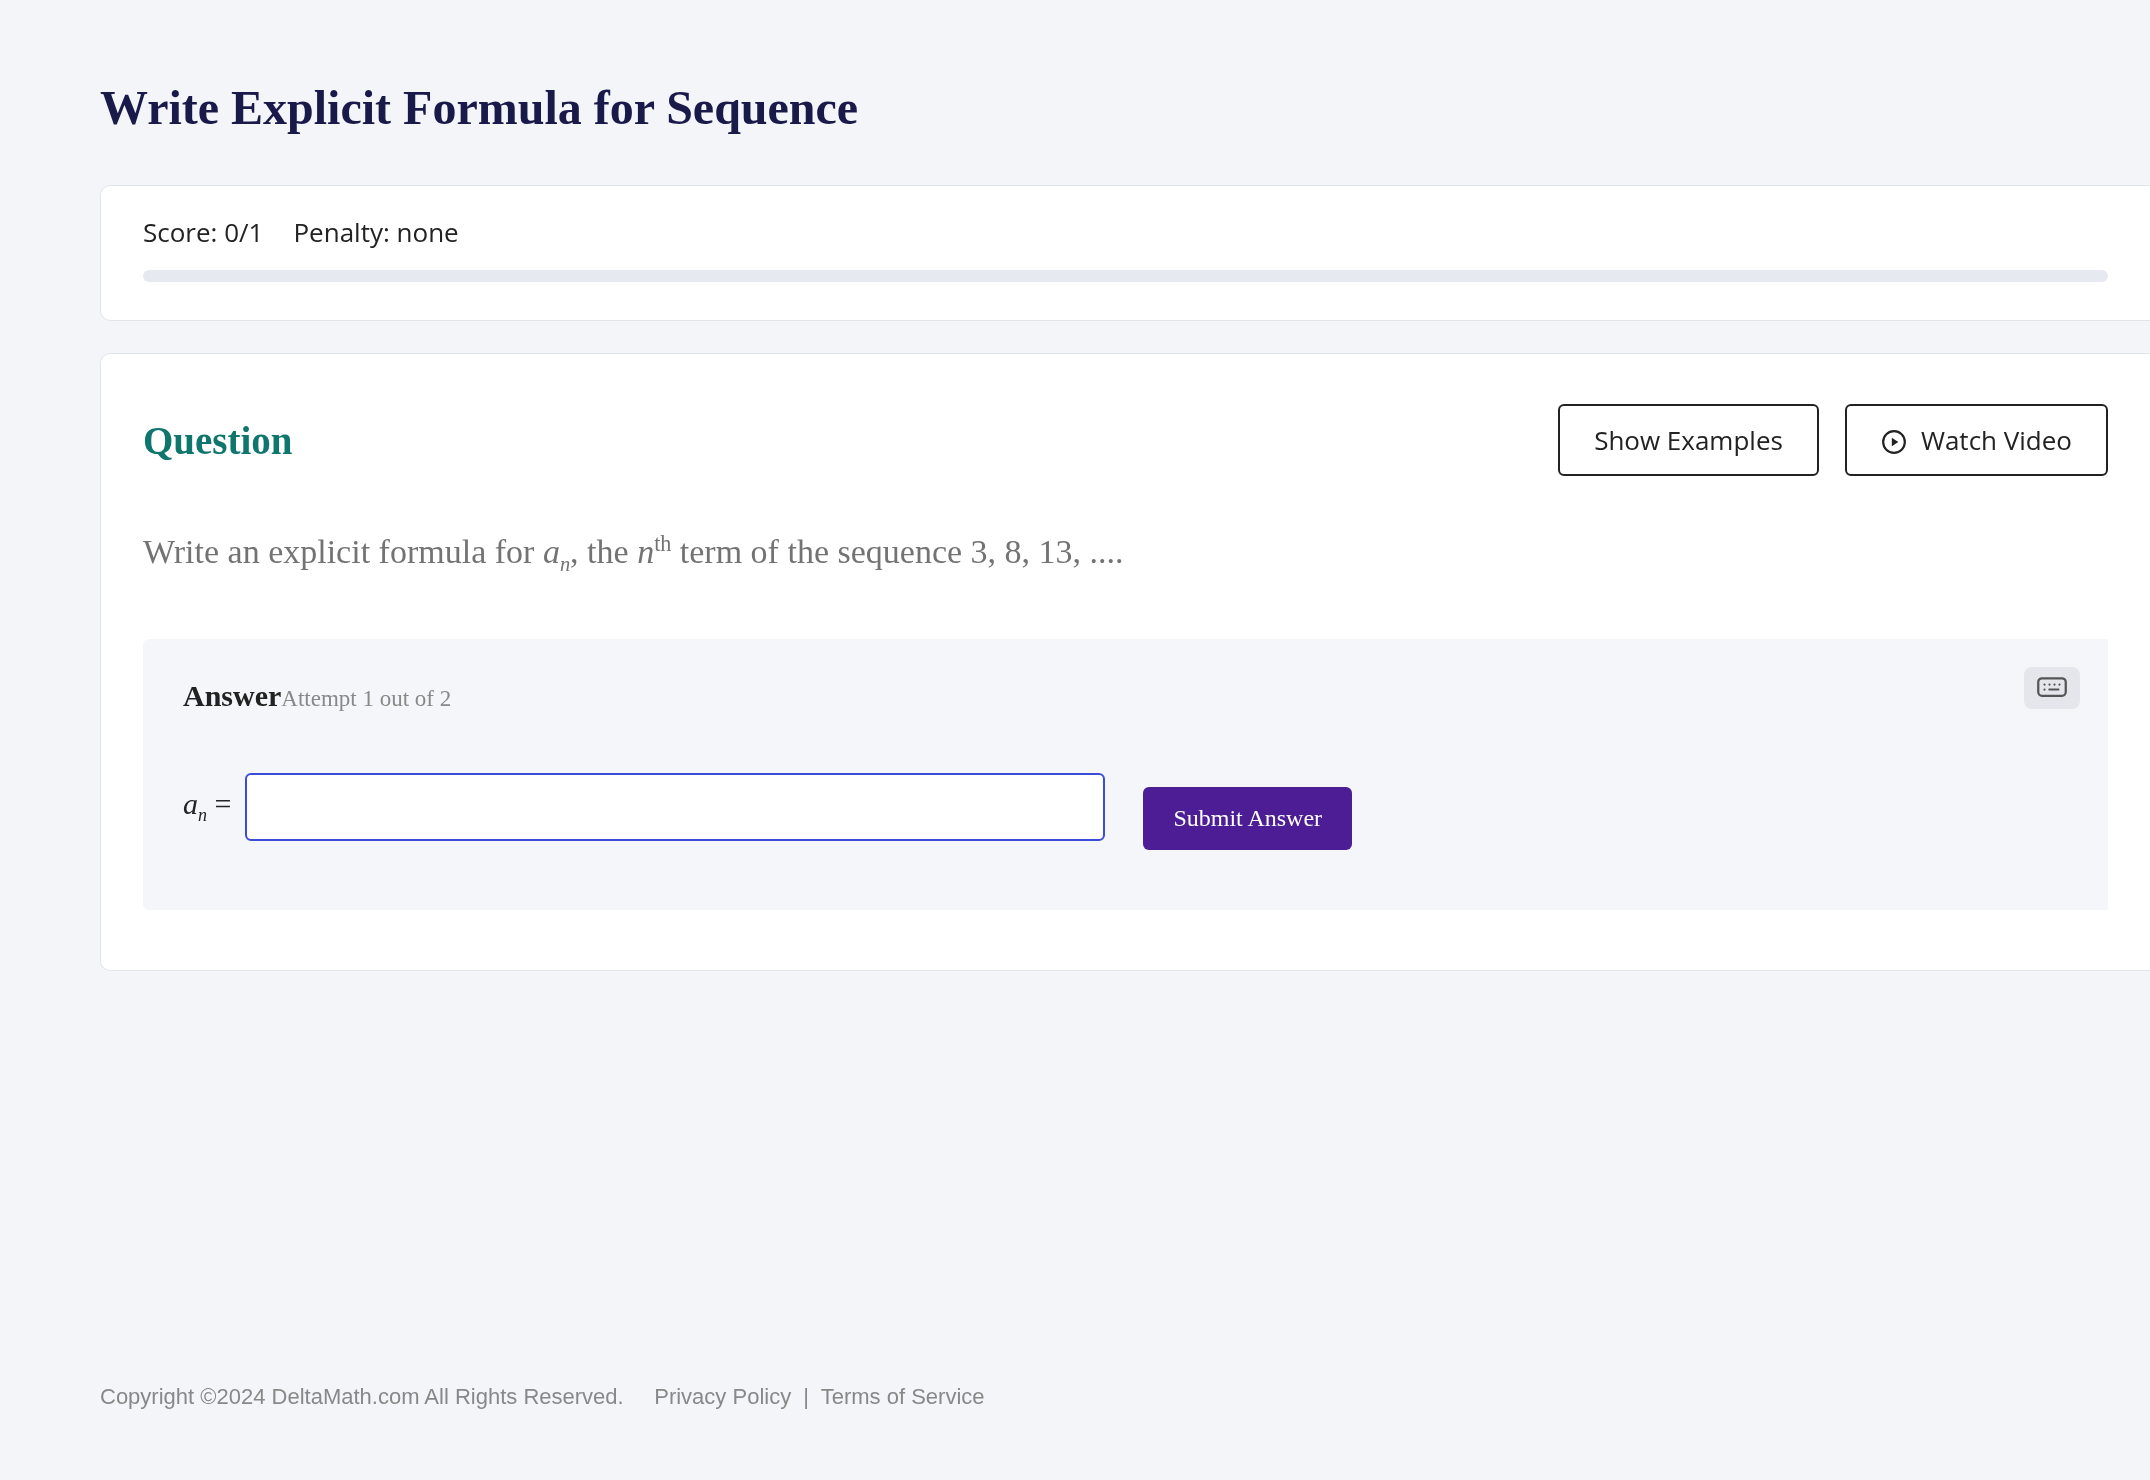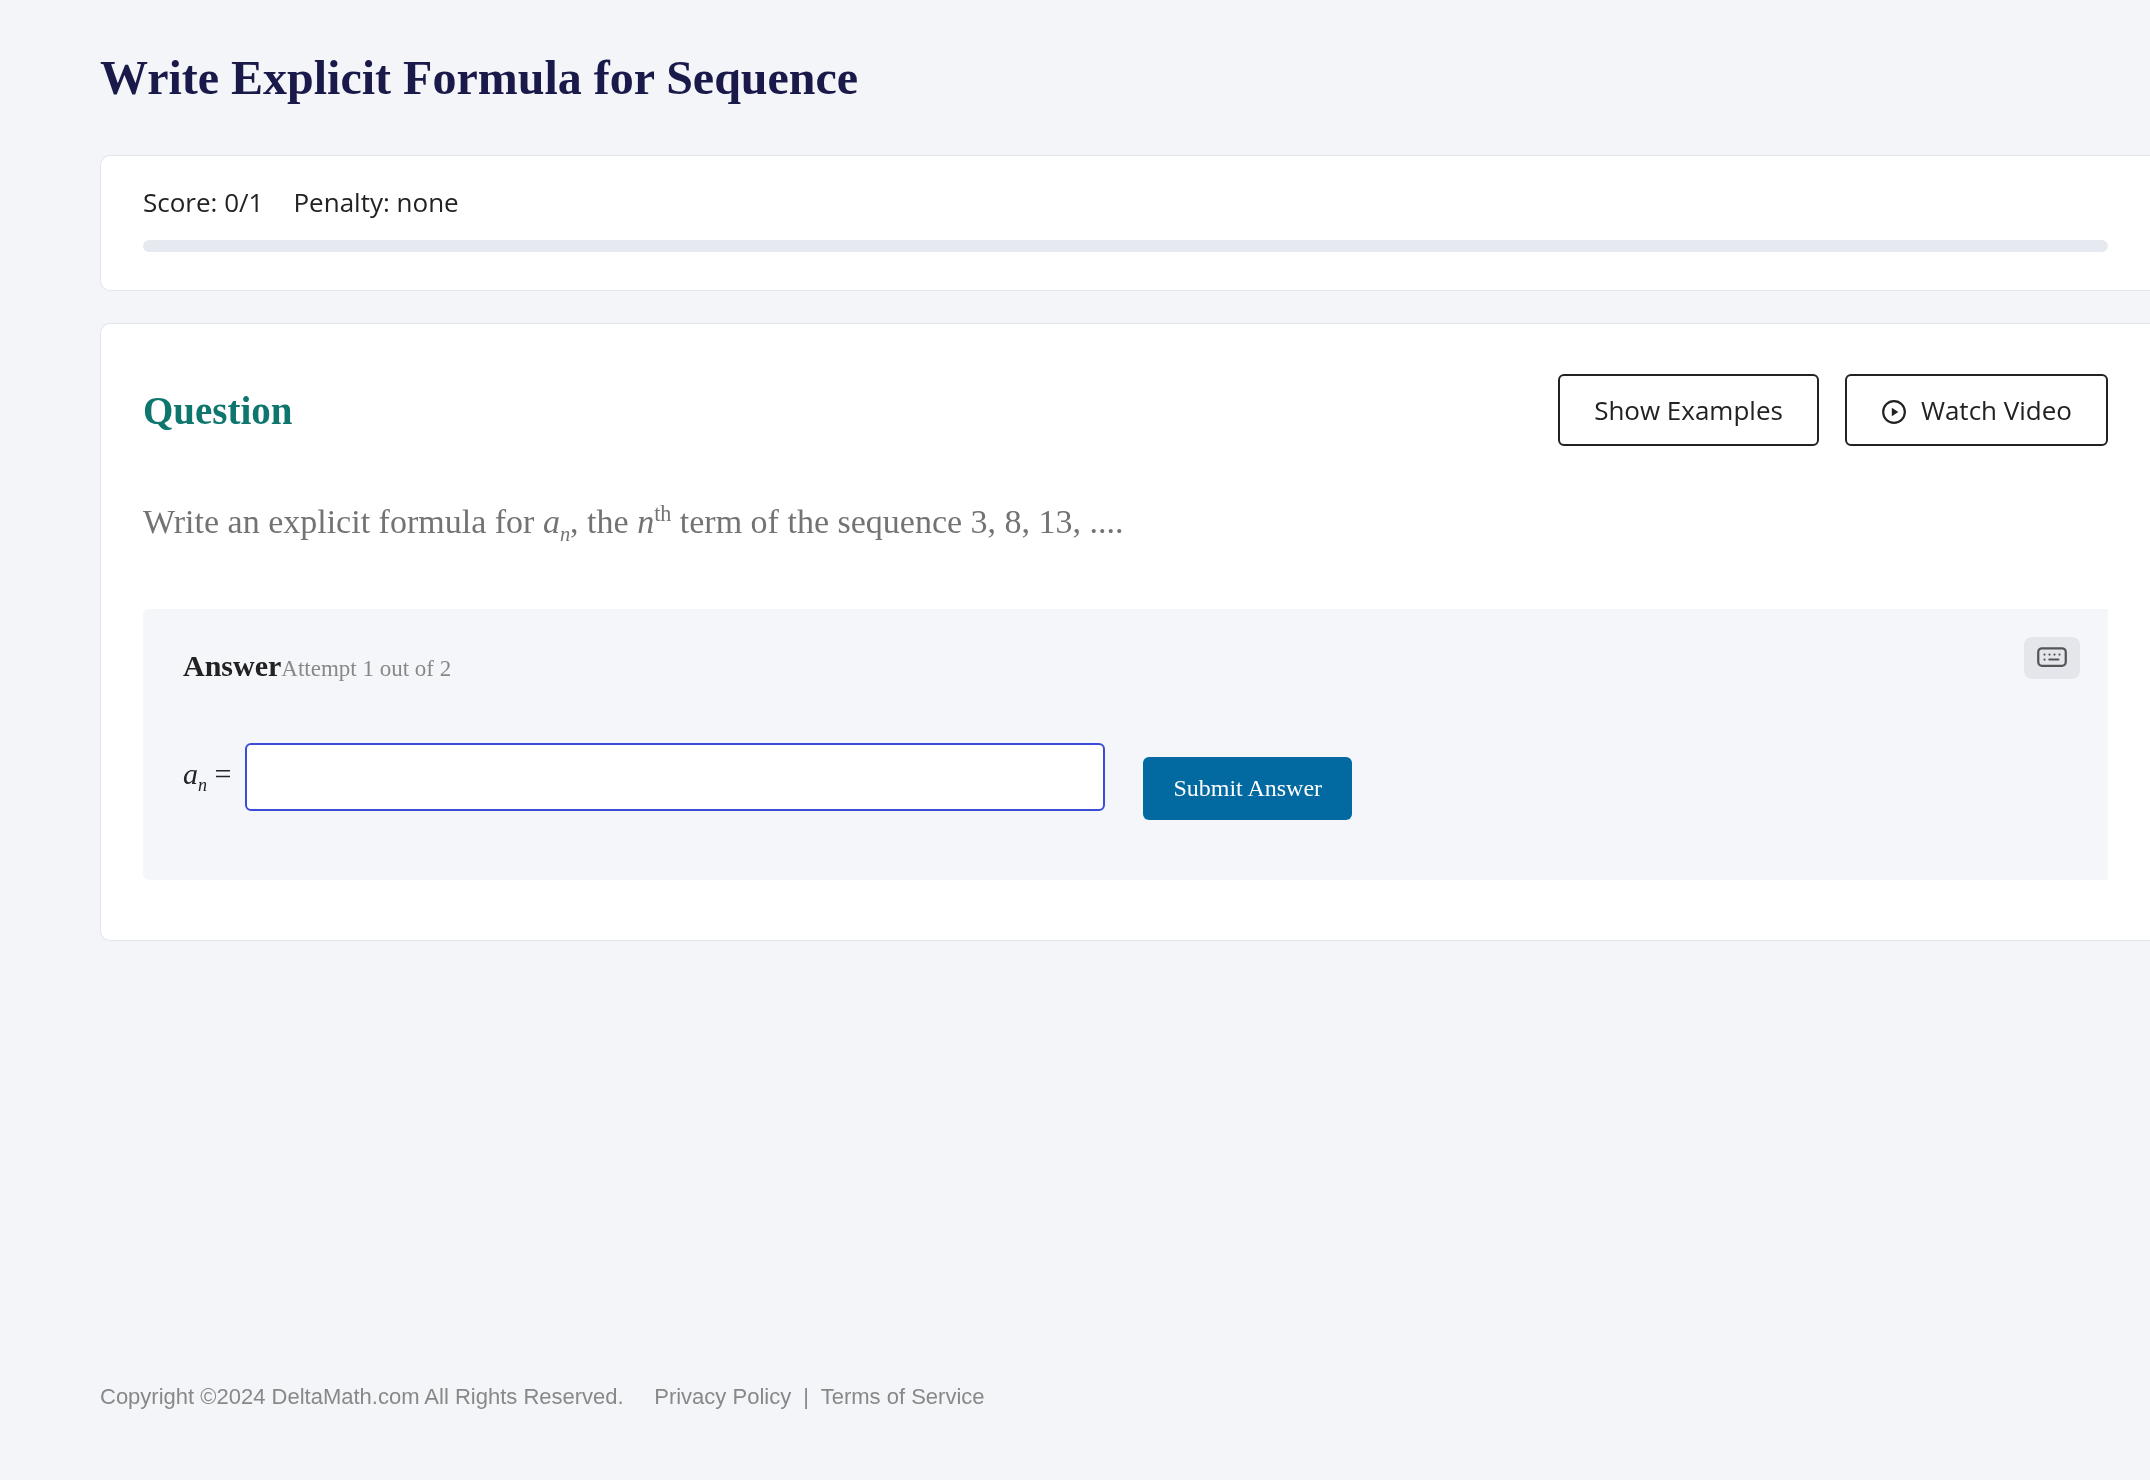--- a/index.html
+++ b/index.html
@@ -7,21 +7,21 @@
   body {
     font-family: "Segoe UI", "Open Sans", "Helvetica Neue", Arial, sans-serif;
     background: #f3f5f9;
     color: #212529;
     width: 2150px;
     height: 1480px;
     overflow: hidden;
     position: relative;
   }
   .page {
-    padding: 50px 0 0 100px;
+    padding: 80px 0 0 100px;
   }
   .title {
     font-family: Georgia, "Times New Roman", serif;
     font-size: 48px;
     font-weight: 700;
     color: #1a1a4a;
     margin-bottom: 50px;
   }
   .card {
     background: #ffffff;
@@ -140,21 +140,21 @@
     height: 68px;
     border: 2.5px solid #3b4dd8;
     border-radius: 6px;
     background: #fff;
     font-size: 28px;
     padding: 0 16px;
     font-family: Georgia, "Times New Roman", serif;
     outline: none;
   }
   .submit-btn {
-    background: #0369a1;
+    background: #4c1d95;
     color: #fff;
     border: none;
     border-radius: 6px;
     font-size: 24px;
     font-family: Georgia, "Times New Roman", serif;
     padding: 18px 30px;
     cursor: pointer;
     margin-left: 24px;
     margin-top: 24px;
   }

